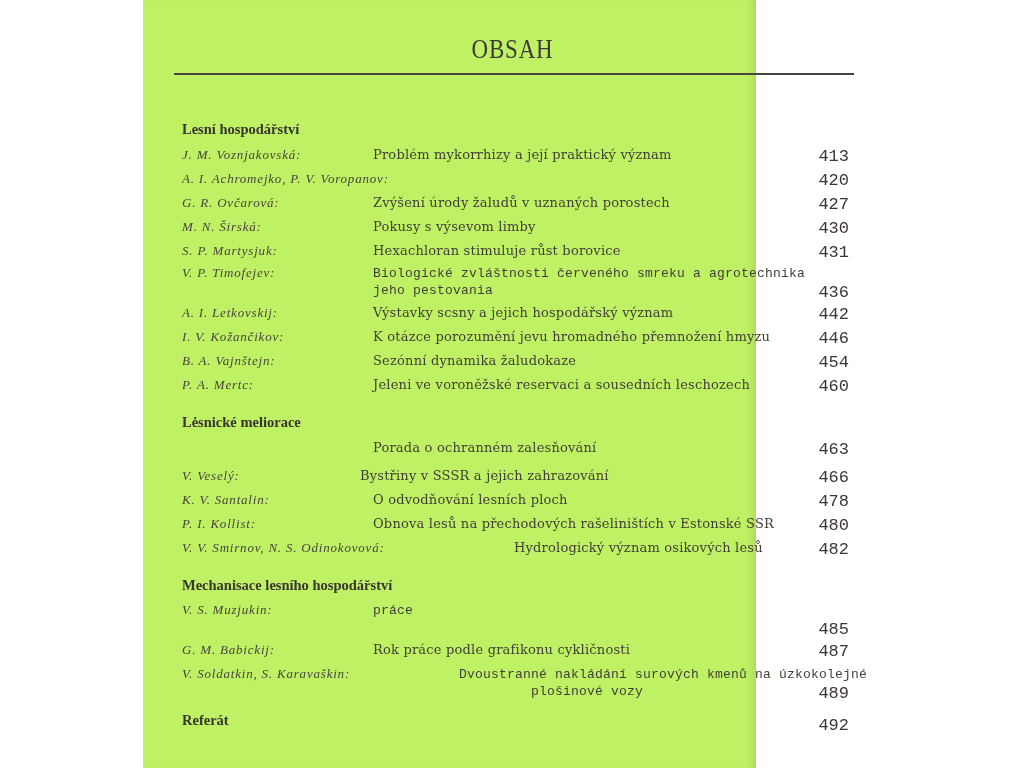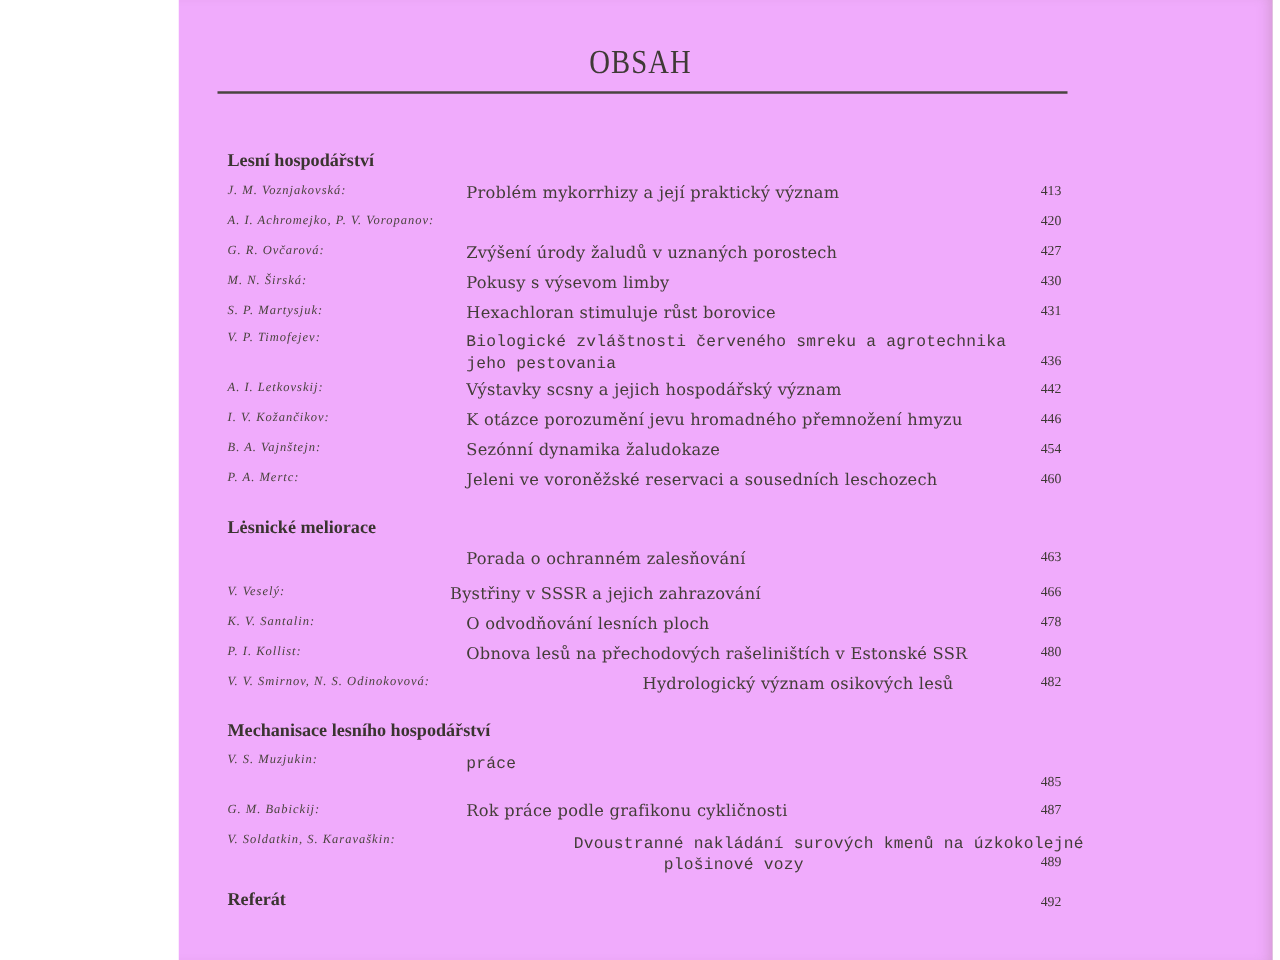--- a/index.html
+++ b/index.html
@@ -1,46 +1,46 @@
 <!DOCTYPE html>
 <html><head>
   <meta charset="utf-8">
   <style>
     html, body { margin: 0; padding: 0; }
     body {
       width: 1024px; height: 768px; background: #ffffff; position: relative; overflow: hidden;
       font-family: "DejaVu Serif", serif;
     }
     .page {
-      position: absolute; left: 143px; top: 0; width: 875px; height: 768px;
-      background: #f0abfc;
+      position: absolute; left: 143px; top: 0; width: 613px; height: 768px;
+      background: #bef264;
       box-shadow: inset -8px 0 10px -6px rgba(120,100,80,0.25);
     }
     .title {
       position: absolute; left: 0; width: 739px; top: 34px; text-align: center;
       font-family: "Liberation Serif", serif; font-size: 27px; letter-spacing: 1px;
       color: #3f3a36; transform: scaleX(0.85);
     }
     .rule { position: absolute; left: 31px; top: 73px; width: 680px; height: 2px; background: #4a4440; }
     .sec {
       position: absolute; left: 39px; font-family: "Liberation Serif", serif; font-weight: bold;
       font-size: 14.5px; color: #3a3430;
     }
     .row { position: absolute; left: 39px; width: 667px; height: 20px; }
     .author {
       position: absolute; left: 0; top: 0; font-family: "Liberation Serif", serif; font-style: italic;
-      font-size: 10px; color: #4a433e; letter-spacing: 0.8px; white-space: nowrap;
+      font-size: 13px; color: #4a433e; letter-spacing: 0.8px; white-space: nowrap;
     }
     .titletxt {
       position: absolute; top: 0; font-family: "DejaVu Serif", serif; font-size: 13px;
       color: #433d38; white-space: nowrap; letter-spacing: 0.2px;
     }
     .titletxt .l2 { display: block; line-height: 17px; font-family: Liberation Mono, monospace; }
     .page-num {
-      position: absolute; right: 0; font-family: Liberation Serif, serif; font-size: 11px;
+      position: absolute; right: 0; font-family: Liberation Mono, monospace; font-size: 17px;
       color: #3d3733; text-align: left;
     }
   </style>
 </head>
 <body>
 
 <div class="page">
   <div class="title">OBSAH</div>
   <div class="rule"></div>
 

